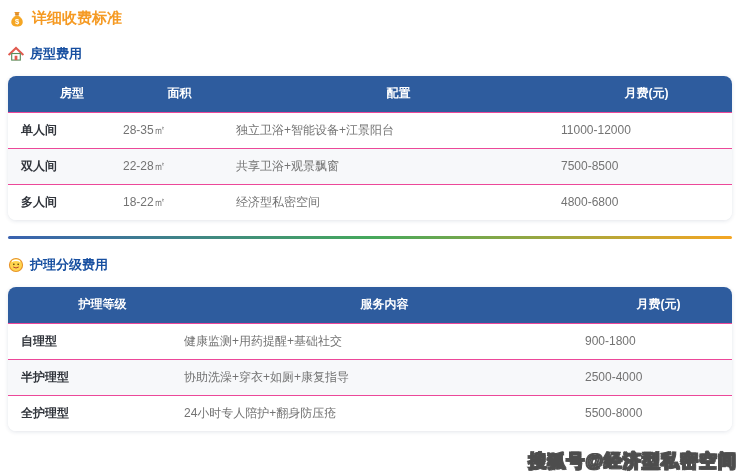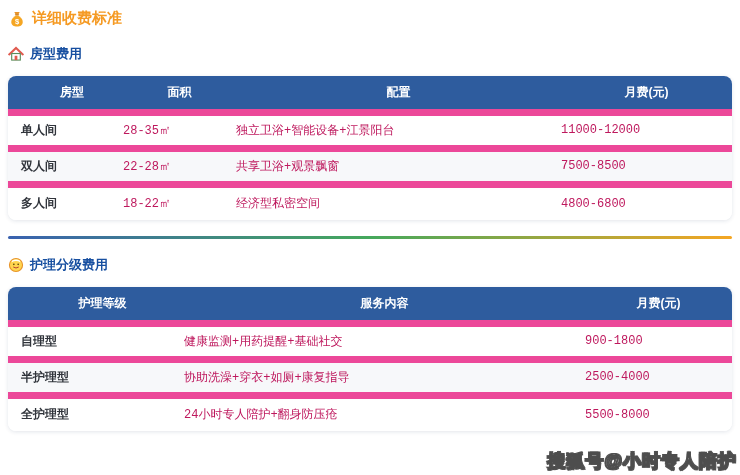--- a/index.html
+++ b/index.html
@@ -48,26 +48,26 @@
     background: var(--header-bg, #2E5C9E);
     color: #ffffff;
     font-size: 12px;
     font-weight: bold;
     text-align: center;
     height: 36px;
     padding: 0;
   }
   .fee-table tbody td {
     font-size: 12px;
-    color: #be185d;
+    color: #737373;
     height: 36px;
     padding: 0;
   }
   .fee-table tbody td:first-child { font-weight: bold; color: #30343b; }
-  .fee-table tbody tr { border-top: 7px solid #ec4899; background: #ffffff; font-family: Liberation Mono, monospace; }
+  .fee-table tbody tr { border-top: 1px solid #ec4899; background: #ffffff; }
   .fee-table tbody tr:nth-child(even) { background: #F7F8FA; }
 
   .fee-table th:first-child, .fee-table td:first-child { padding-left: 13px; }
 
   
   .cols-4 th:nth-child(1), .cols-4 td:nth-child(1) { width: 115px; }
   .cols-4 th:nth-child(2), .cols-4 td:nth-child(2) { width: 113px; }
   .cols-4 th:nth-child(3), .cols-4 td:nth-child(3) { width: 325px; }
   .cols-4 th:nth-child(4), .cols-4 td:nth-child(4) { width: auto; }
 
@@ -203,13 +203,13 @@
                 <td>24小时专人陪护+翻身防压疮</td>
                 <td>5500-8000</td>
               </tr>
             </tbody>
       </table>
     </div>
   </div>
 </div>
 </div>
 
-<div class="watermark">搜狐号@小时专人陪护</div>
+<div class="watermark">搜狐号@经济型私密空间</div>
 
 </body></html>

